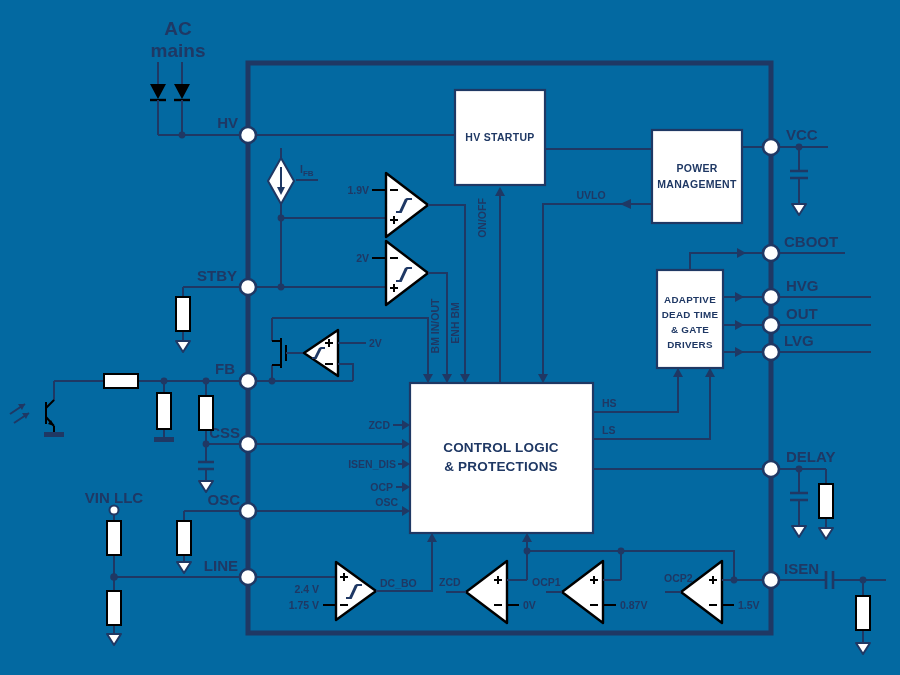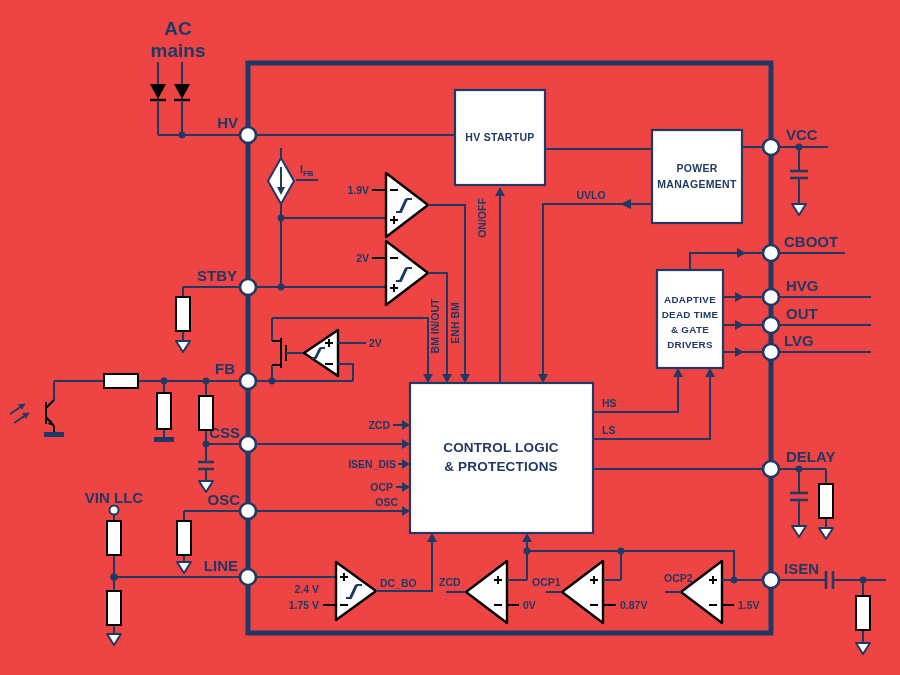--- a/index.html
+++ b/index.html
@@ -1,16 +1,16 @@
 <!DOCTYPE html>
 <html><head>
 <meta charset="utf-8">
 <style>
   html,body{margin:0;padding:0;background:#ffffff;}
-  .canvas{position:relative;width:900px;height:675px;background:#ef4444;overflow:hidden;}
+  .canvas{position:relative;width:900px;height:675px;background:#0369a1;overflow:hidden;}
   svg{position:absolute;left:0;top:0;}
   text{font-family:"Liberation Sans",sans-serif;fill:#1F3864;}
   .t-big{font-size:19px;font-weight:600;}
   .t-pin{font-size:15px;font-weight:600;}
   .t-sig{font-size:10.5px;font-weight:600;}
   .t-blk{font-size:10.5px;font-weight:600;letter-spacing:.3px;}
   .t-ctrl{font-size:13.5px;font-weight:700;letter-spacing:.2px;}
   .t-sub{font-size:8px;font-weight:600;}
   .w{stroke:#1F3864;stroke-width:2;fill:none;}
   .wB{stroke:#1F3864;stroke-width:5;fill:none;}

